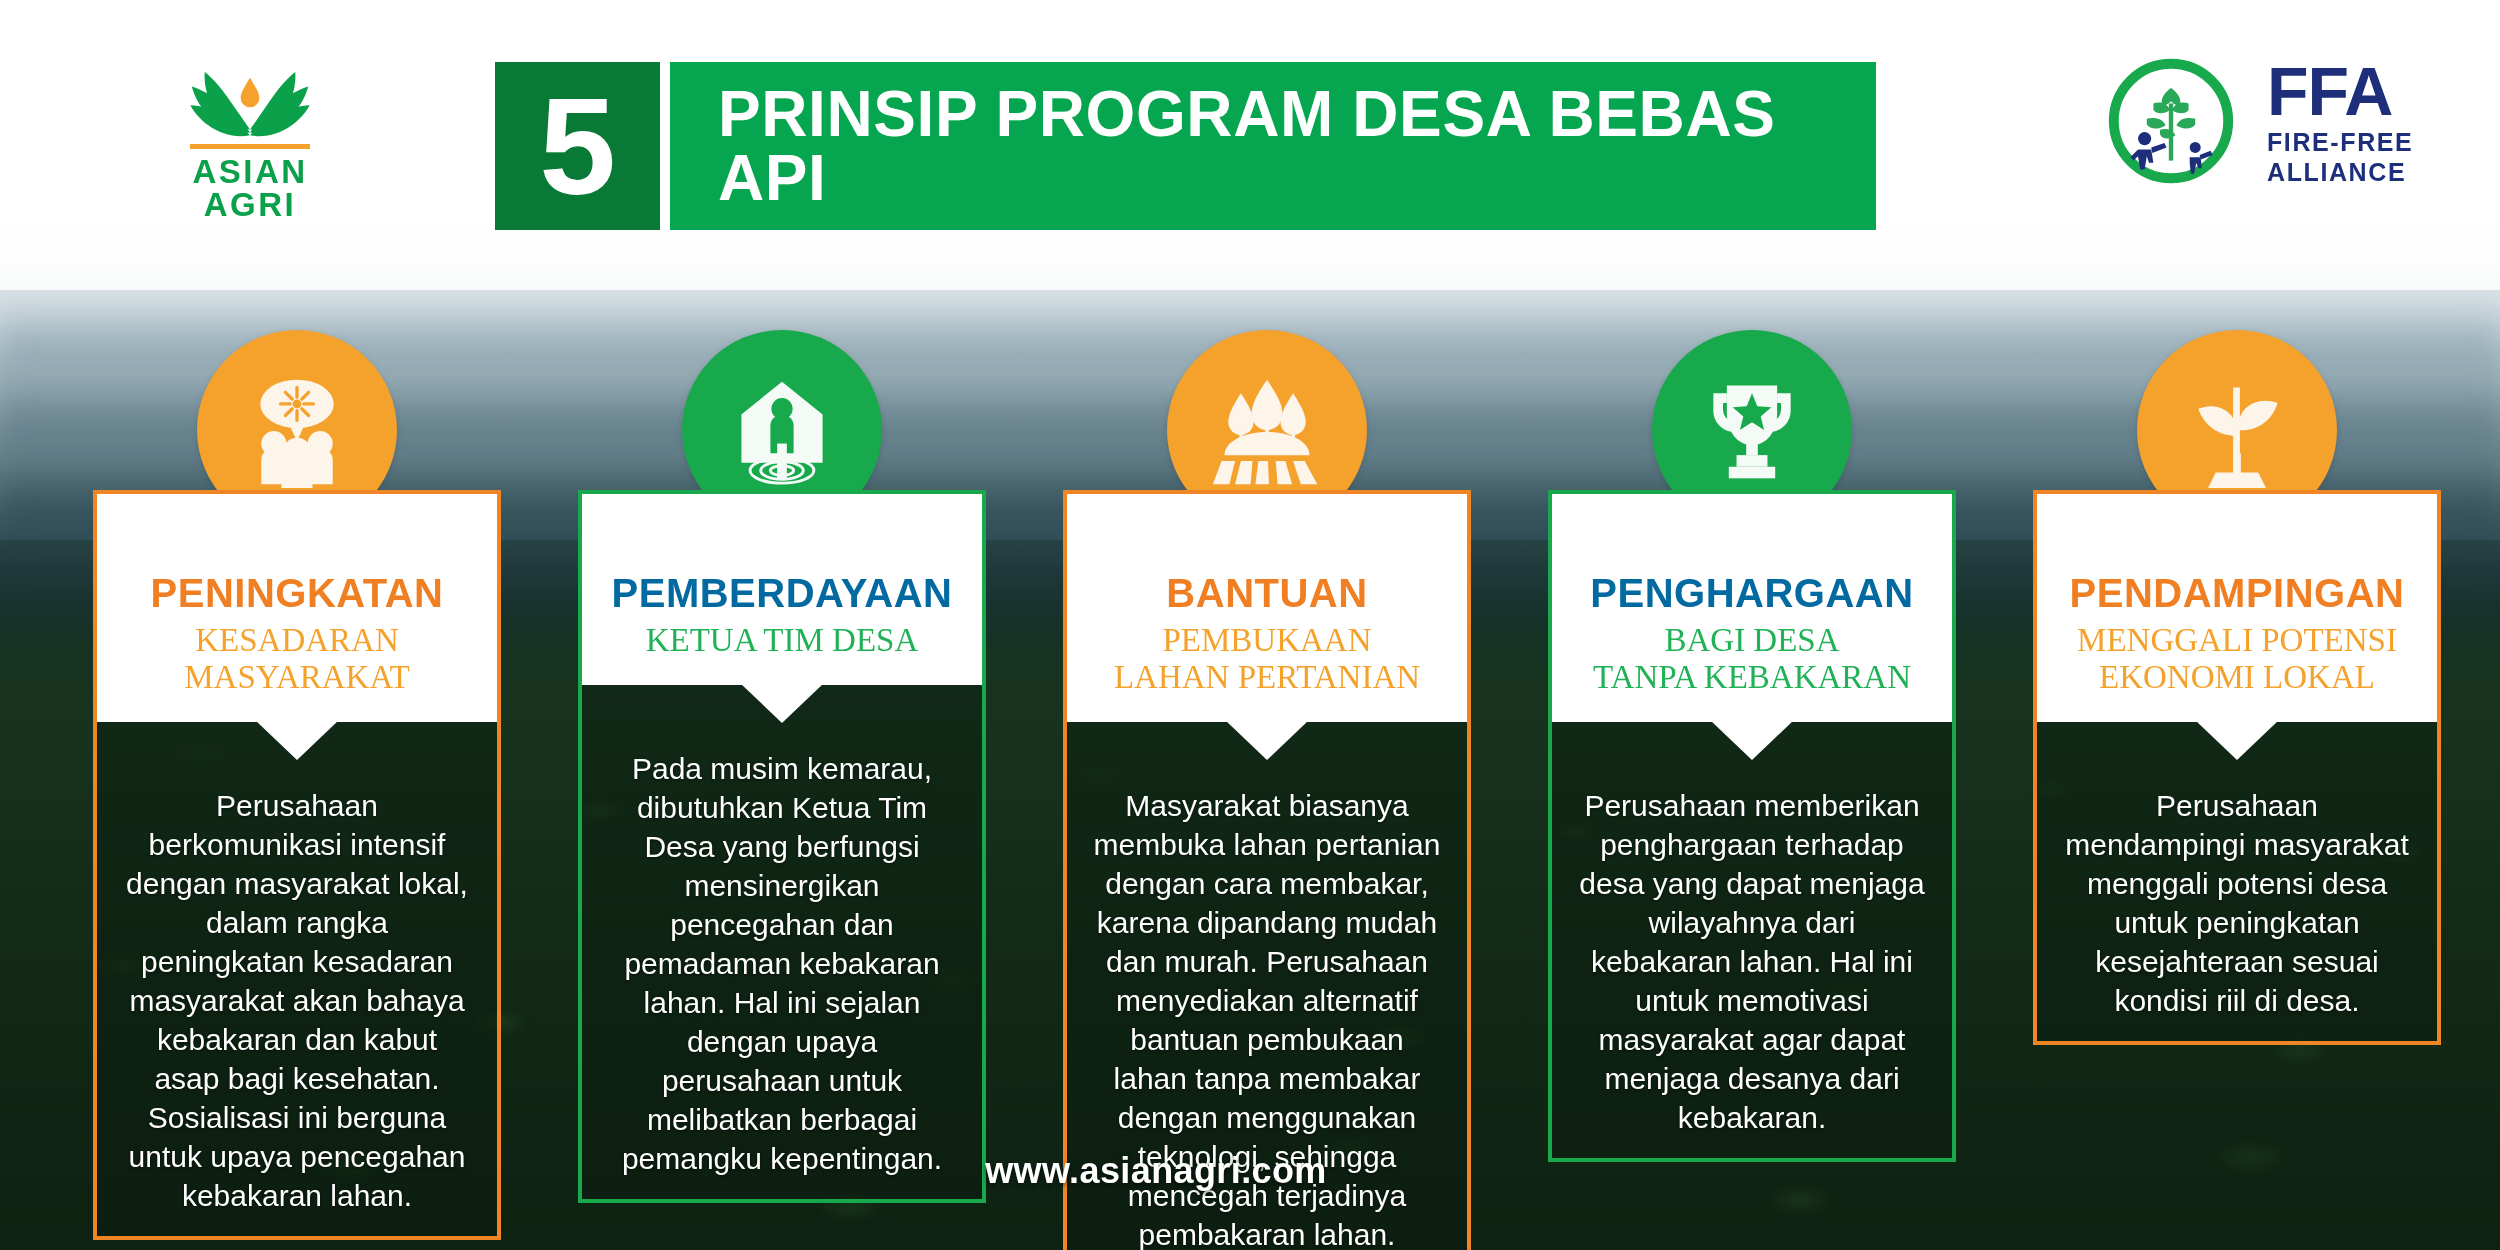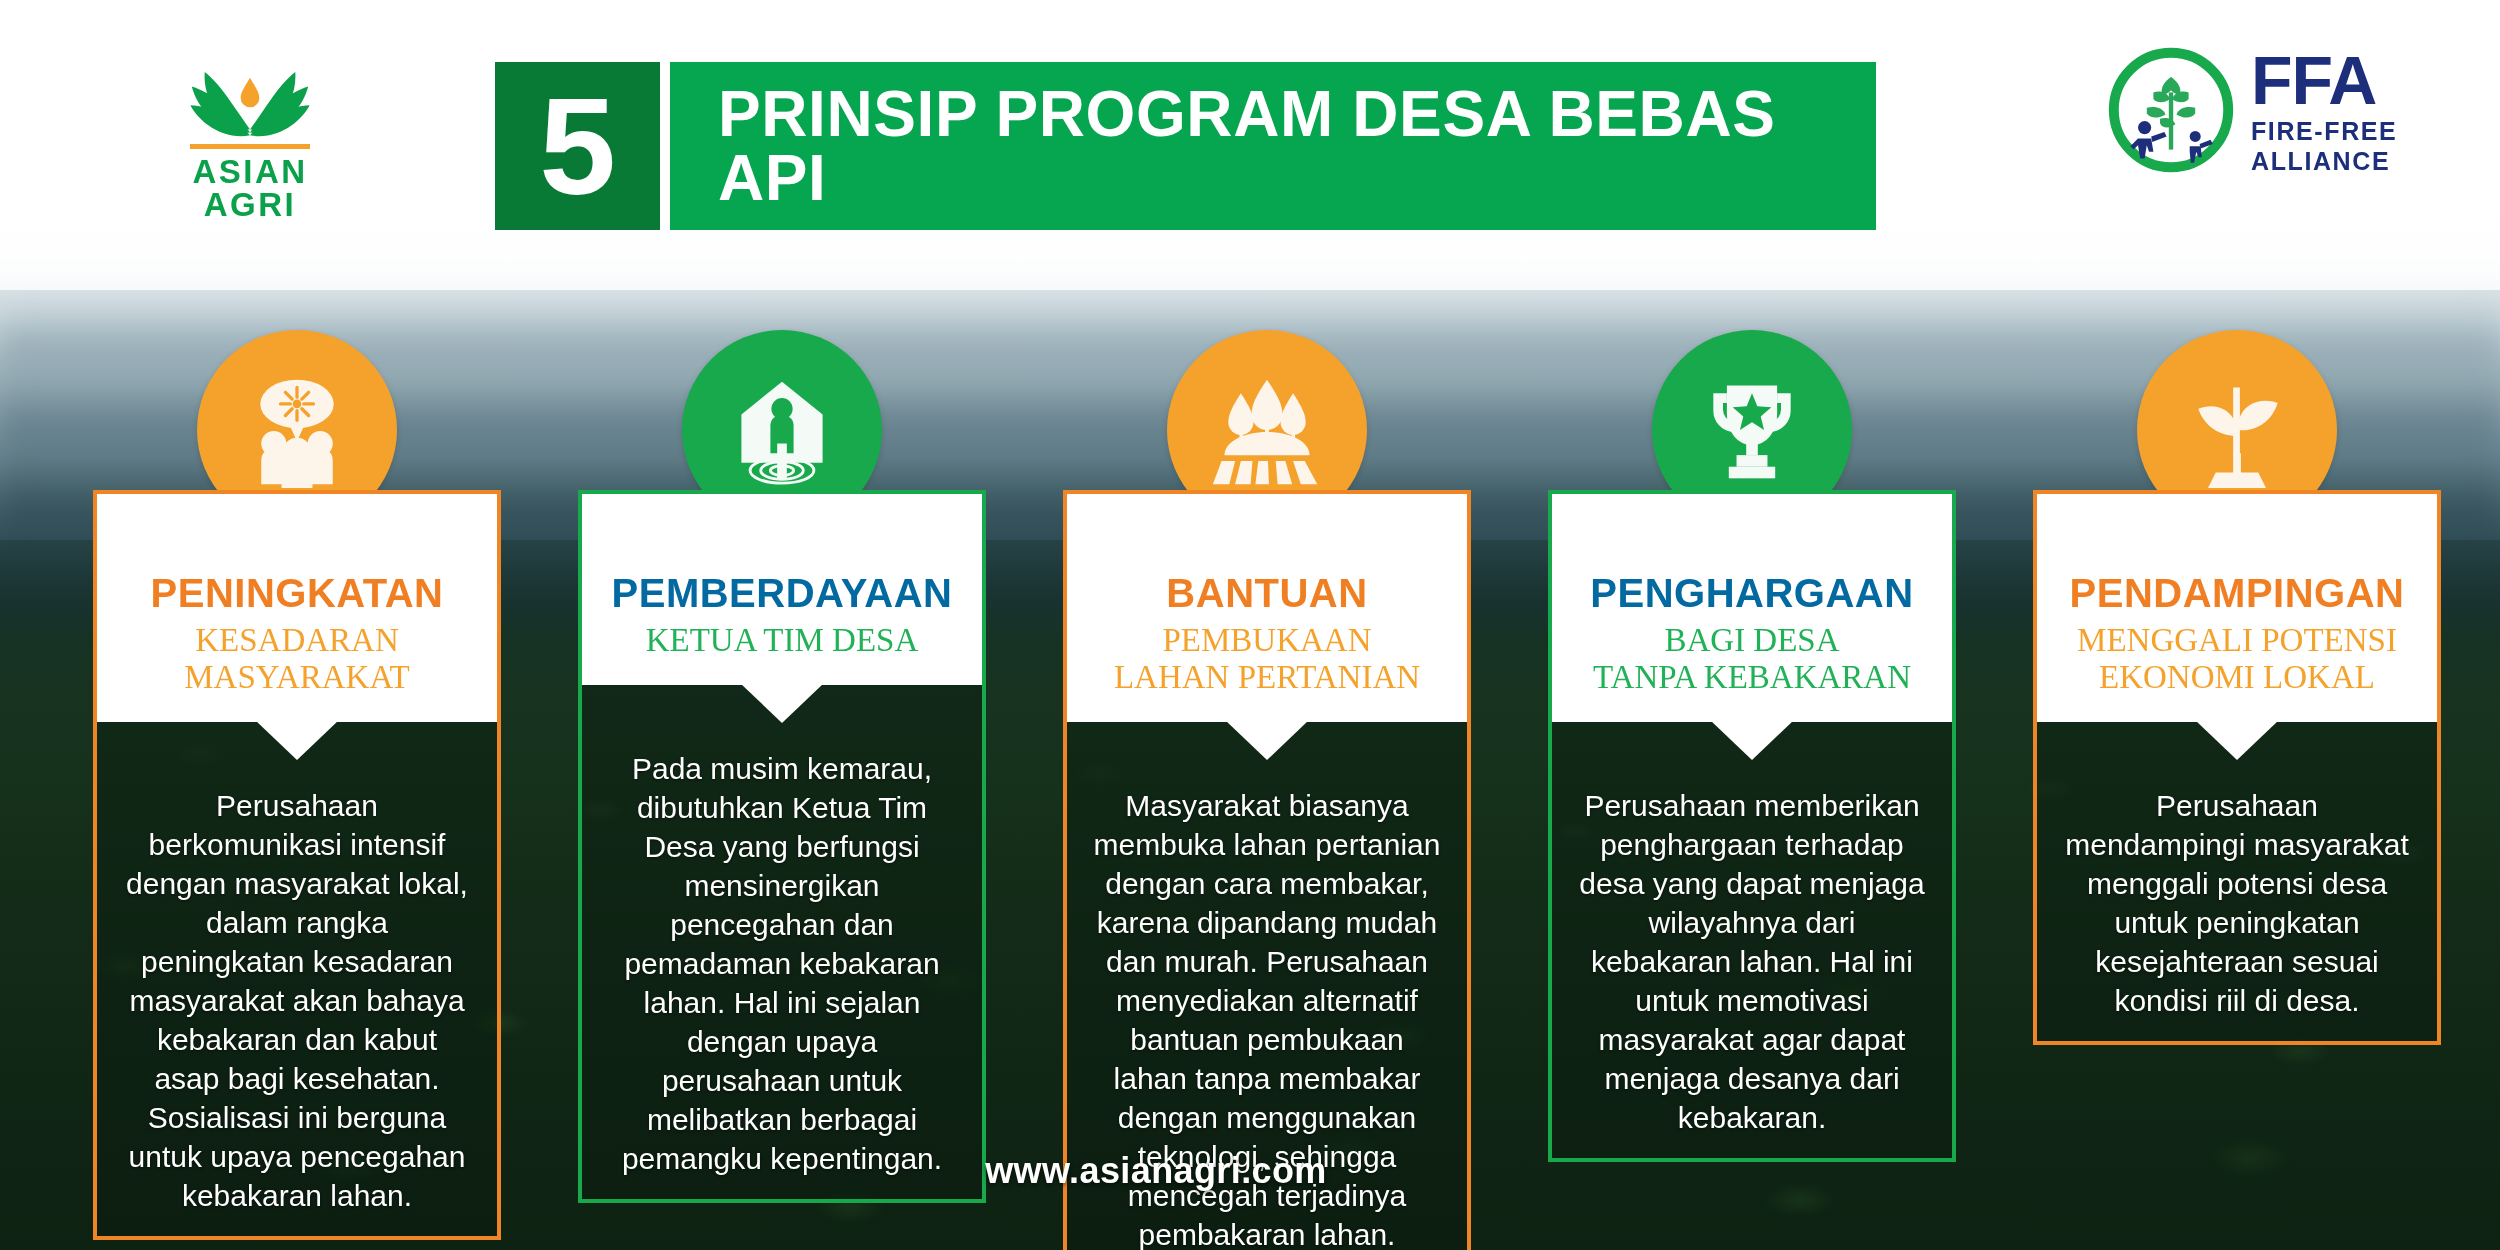--- a/index.html
+++ b/index.html
@@ -125,22 +125,22 @@
   }
   .title-rule { width: 1290px; height: 5px; background: #ffffff; }
   .title-text {
     color: #ffffff; font-size: 64px; font-weight: 700; letter-spacing: .6px;
     line-height: 1; padding: 18px 0 18px 0;
     font-family: "Liberation Sans", sans-serif;
   }
 
   
   .ffa-logo {
-    position: absolute; left: 2105px; top: 44px;
-    display: flex; align-items: center; gap: 14px; justify-content: center;
+    position: absolute; left: 2105px; top: 55px;
+    display: flex; align-items: center; gap: 30px; justify-content: center;
   }
   .ffa-mark { width: 132px; height: 132px; }
   .ffa-words { display: flex; flex-direction: column; line-height: 1; }
   .ffa-main {
     color: #1d2f7a; font-weight: 700; font-size: 68px; letter-spacing: -1px;
     font-family: "Liberation Sans", sans-serif;
   }
   .ffa-sub1, .ffa-sub2 {
     color: #1d2f7a; font-weight: 700; font-size: 25px; letter-spacing: 1.6px;
     margin-top: 5px; font-family: "Liberation Sans", sans-serif;

